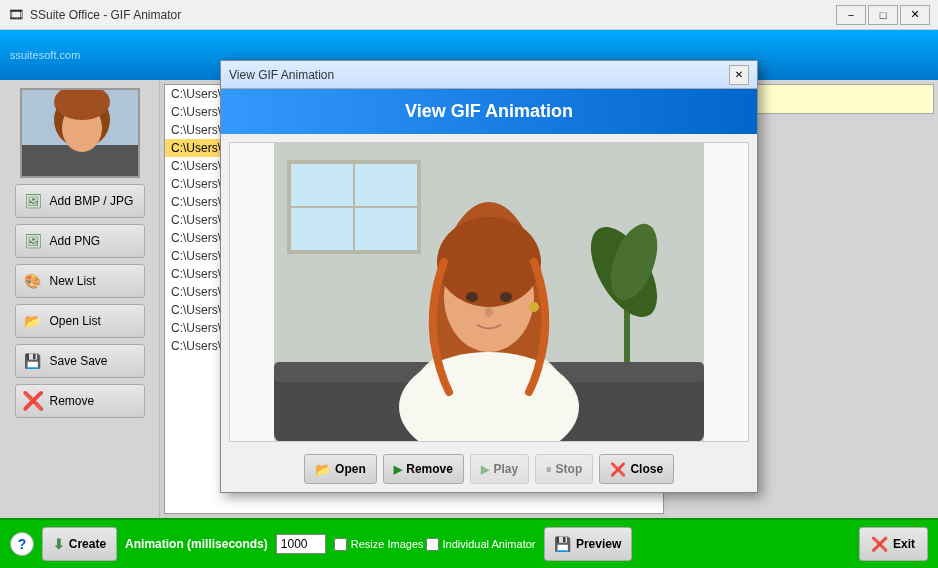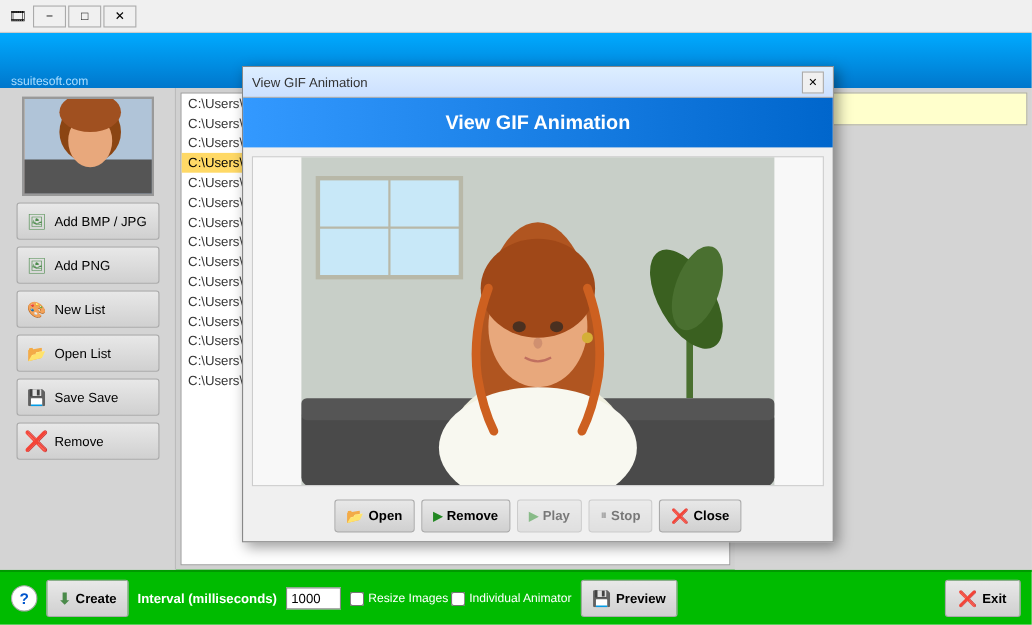--- a/index.html
+++ b/index.html
@@ -25,21 +25,21 @@
       cursor: pointer;
       font-size: 11px;
       display: flex; align-items: center; justify-content: center;
     }
 
     
     .app-header {
       background: linear-gradient(to bottom, #00aaff, #0077cc);
       height: 50px;
       display: flex;
-      align-items: flex-end;
+      align-items: center;
       justify-content: center;
     }
     .app-header-title {
       color: white;
       font-size: 22px;
       font-weight: bold;
       text-shadow: 1px 1px 2px rgba(0,0,0,0.3);
     }
     .app-header-logo {
       position: absolute;
@@ -319,20 +319,21 @@
     .icon-stop { color: #666; font-size: 11px; }
     .icon-history { color: #228822; font-size: 11px; }
     .icon-open-modal { color: #f0a030; font-size: 13px; }
     .icon-close-modal { color: #cc3333; font-size: 13px; }
   </style>
 </head>
 <body>
 
 <div class="title-bar">
   <span class="title-bar-icon">🎞</span>
+  <span class="title-bar-text">SSuite Office - GIF Animator</span>
   <div class="title-bar-controls">
     <button class="title-bar-btn">−</button>
     <button class="title-bar-btn">□</button>
     <button class="title-bar-btn close-btn">✕</button>
   </div>
 </div>
 
 <div class="app-header">
   <span class="app-header-logo">ssuitesoft.com</span>
 </div>
@@ -414,21 +415,21 @@
 <div class="bottom-bar">
   <button class="help-btn">
     <span>?</span>
   </button>
 
   <button class="bottom-btn">
     <span class="icon-create">⬇</span>
     <span>Create</span>
   </button>
 
-  <span class="label-text">Interval (milliseconds)</span>
+  <span class="label-text">Animation (milliseconds)</span>
 
   <input class="interval-input" type="text" value="1000" style="">
 
   <div class="checkbox-group">
     <label class="checkbox-label">
       <input type="checkbox" style="">
       <span>Resize Images</span>
     </label>
     <label class="checkbox-label">
       <input type="checkbox" style="">

